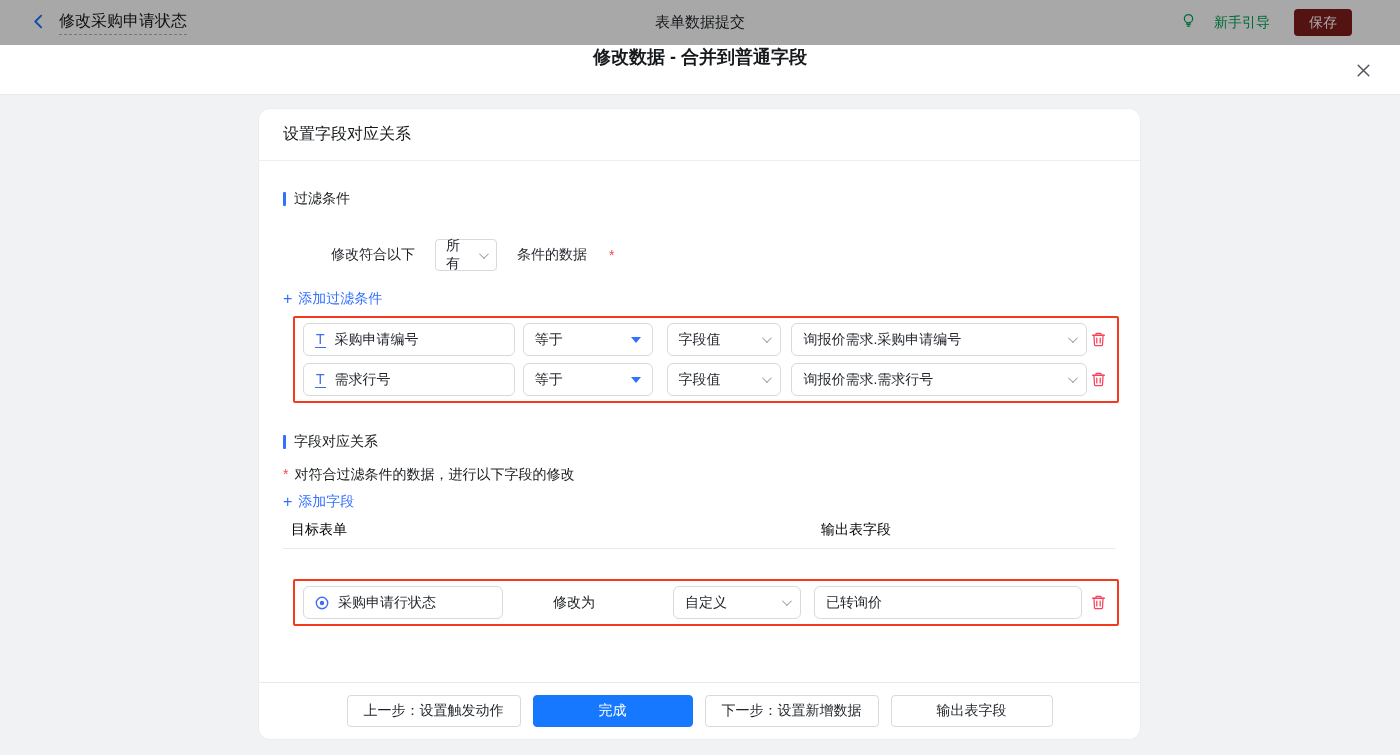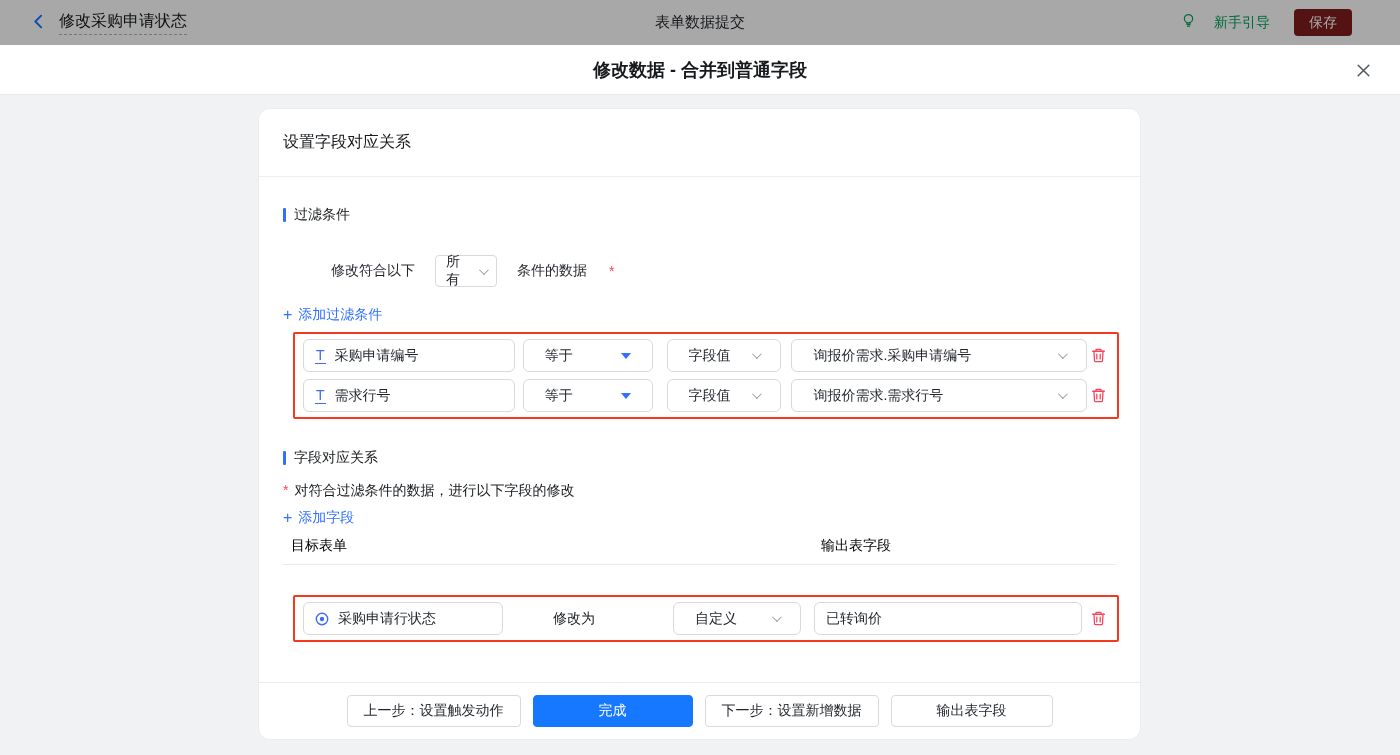--- a/index.html
+++ b/index.html
@@ -15,29 +15,29 @@
   .topbar-title { font-size:16px; color:#171a1d; border-bottom:1px dashed #b4b4b4; padding-bottom:2px; }
   .topbar-center { position:absolute; left:0; right:0; text-align:center; font-size:15px; color:#26292e; }
   .topbar-right { margin-left:auto; display:flex; align-items:center; gap:24px; position:relative; z-index:1; }
   .guide { display:flex; align-items:center; gap:18px; color:#00a45a; font-size:14px; cursor:pointer; }
   .save-btn { min-width:58px; height:27px; background:#7f1d1d; color:#fff; border:none;
     border-radius:4px; font-size:14px; cursor:pointer; padding:0 12px; }
 
   
   .modal { position:absolute; top:45px; left:0; width:1400px; height:710px; background:#f1f2f4; }
   .modal-header { height:50px; background:#fff; border-bottom:1px solid #e9eaec;
-    display:flex; align-items:center; justify-content:center; position:relative; }
+    display:flex; align-items:flex-start; justify-content:center; position:relative; }
   .modal-title { font-size:18px; font-weight:bold; color:#171a1d; }
   .modal-close { position:absolute; right:26px; top:14px; width:22px; height:22px; cursor:pointer;
     display:flex; align-items:center; justify-content:center; }
 
   
   .card { position:absolute; left:258px; top:63px; width:883px; height:632px; background:#fff;
     border:1px solid #ebedf0; border-radius:12px; display:flex; flex-direction:column; overflow:hidden; }
-  .card-header { height:68px; flex:none; display:flex; align-items:center; padding:0 24px;
+  .card-header { height:52px; flex:none; display:flex; align-items:center; padding:0 24px;
     font-size:16px; color:#171a1d; border-bottom:1px solid #eceef0; }
   .card-body { flex:1; padding:0 24px; }
 
   .section-title { display:flex; align-items:center; gap:8px; font-weight:normal; font-size:14px; color:#171a1d; }
   .blue-bar { width:3px; height:14px; background:#3370ff; border-radius:1px; }
   .sec-filter { margin-top:29px; }
   .sec-map { margin-top:30px; }
 
   .match-row { margin-top:31px; display:flex; align-items:center; gap:20px; font-size:14px;margin-left:48px; }
   .select-box { height:32px; background:#fff; border:1px solid #d9d9d9; border-radius:4px;
@@ -55,21 +55,21 @@
   .caret-blue { width:0; height:0; border-left:5px solid transparent; border-right:5px solid transparent;
     border-top:6px solid #3370ff; flex:none; margin-left:8px; }
 
   .red-box { margin-top:8px; margin-left:10px; width:826px; border:2px solid #f5391f;
     border-radius:2px; padding:5px 8px; background:#fff; }
   .red-box-filters { display:flex; flex-direction:column; gap:7px; }
   .cond-row, .map-row { display:flex; align-items:center; }
   .field-input { height:33px; border:1px solid #d9d9d9; border-radius:6px; background:#fff;
     display:flex; align-items:center; padding:0 11px; gap:9px; }
   .sel { height:33px; border:1px solid #d9d9d9; border-radius:6px; background:#fff;
-    display:flex; align-items:center; justify-content:space-between; padding:0 21px; cursor:pointer;text-align:center; }
+    display:flex; align-items:center; justify-content:space-between; padding:0 11px; cursor:pointer;text-align:center; }
   .cond-field { width:212px; }
   .cond-op   { width:130px; margin-left:8px; }
   .cond-type { width:115px; margin-left:14px; }
   .cond-val  { width:296px; margin-left:10px; }
   .trash-btn { margin-left:auto; width:22px; height:22px; border:none; background:transparent;
     cursor:pointer; display:flex; align-items:center; justify-content:center; }
 
   .t-icon { color:#3f6bf5; font-size:14px; line-height:1; border-bottom:1.6px solid #3f6bf5;
     padding:0 1px 1px; font-weight:400; flex:none; }
 

